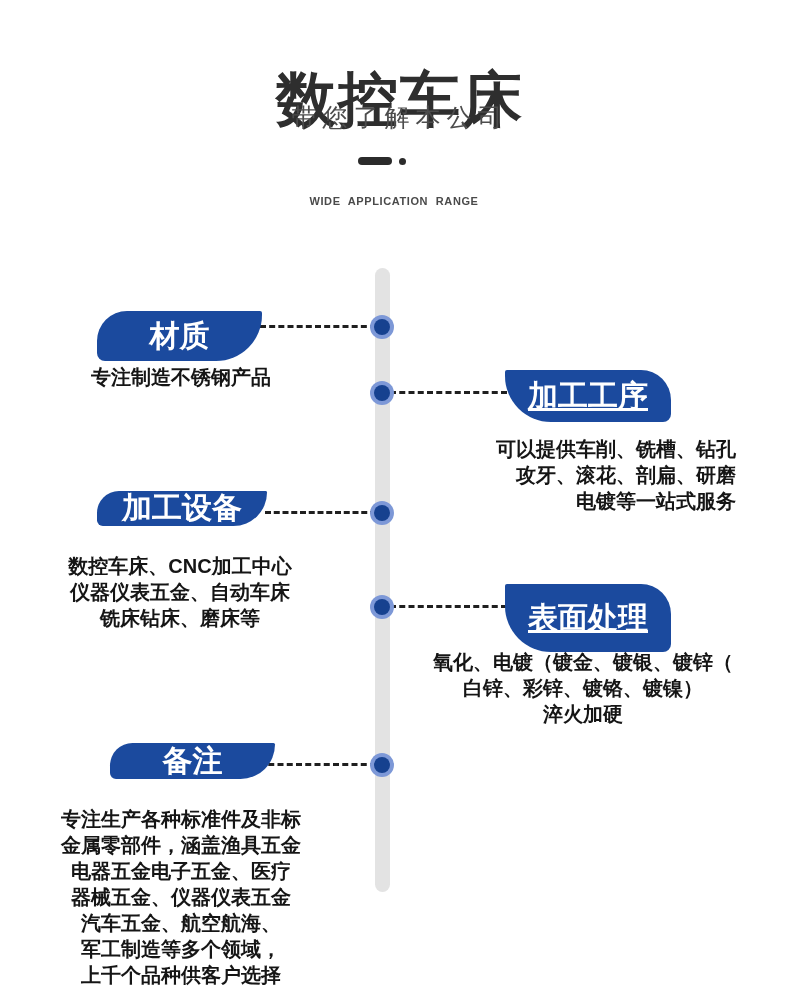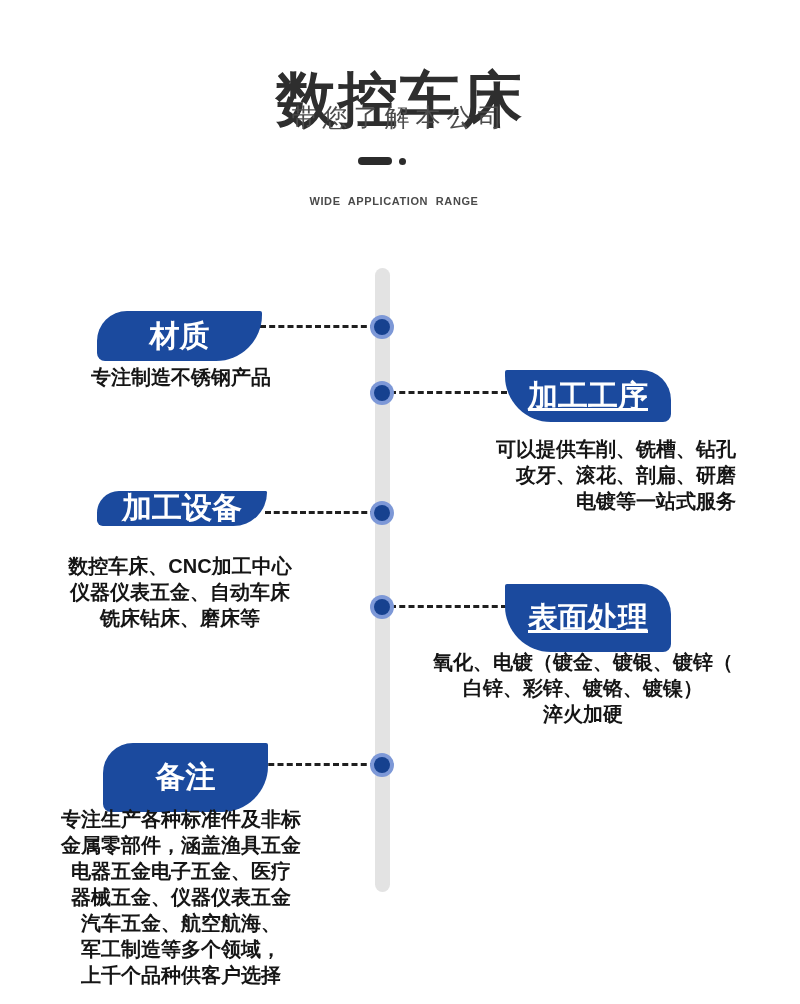--- a/index.html
+++ b/index.html
@@ -37,21 +37,21 @@
 
   
   .banner{background:var(--banner-blue);display:flex;align-items:center;
     justify-content:center;color:#ffffff;font-size:30px;font-weight:800;}
   .banner.left{border-radius:30px 2px 46px 8px;}
   .banner.right{border-radius:2px 30px 8px 46px;text-decoration:underline;}
   .b1{left:97px;top:304px;width:165px;height:50px;margin-top:7px;}
   .b2{left:505px;top:370px;width:166px;height:52px;}
   .b3{left:97px;top:491px;width:170px;height:35px;}
   .b4{left:505px;top:584px;width:166px;height:68px;}
-  .b5{left:103px;top:743px;width:165px;height:69px;}
+  .b5{left:110px;top:743px;width:165px;height:36px;}
 
   
   .desc{font-size:20px;line-height:26px;font-weight:600;color:var(--body-dark);
     text-align:center;white-space:pre-line;}
   .d1{left:31px;top:364px;width:300px;}
   .d2{left:436px;top:436px;width:300px;text-align:right;}
   .d3{left:30px;top:553px;width:300px;}
   .d4{left:423px;top:649px;width:320px;}
   .d5{left:31px;top:806px;width:300px;}
 </style>

